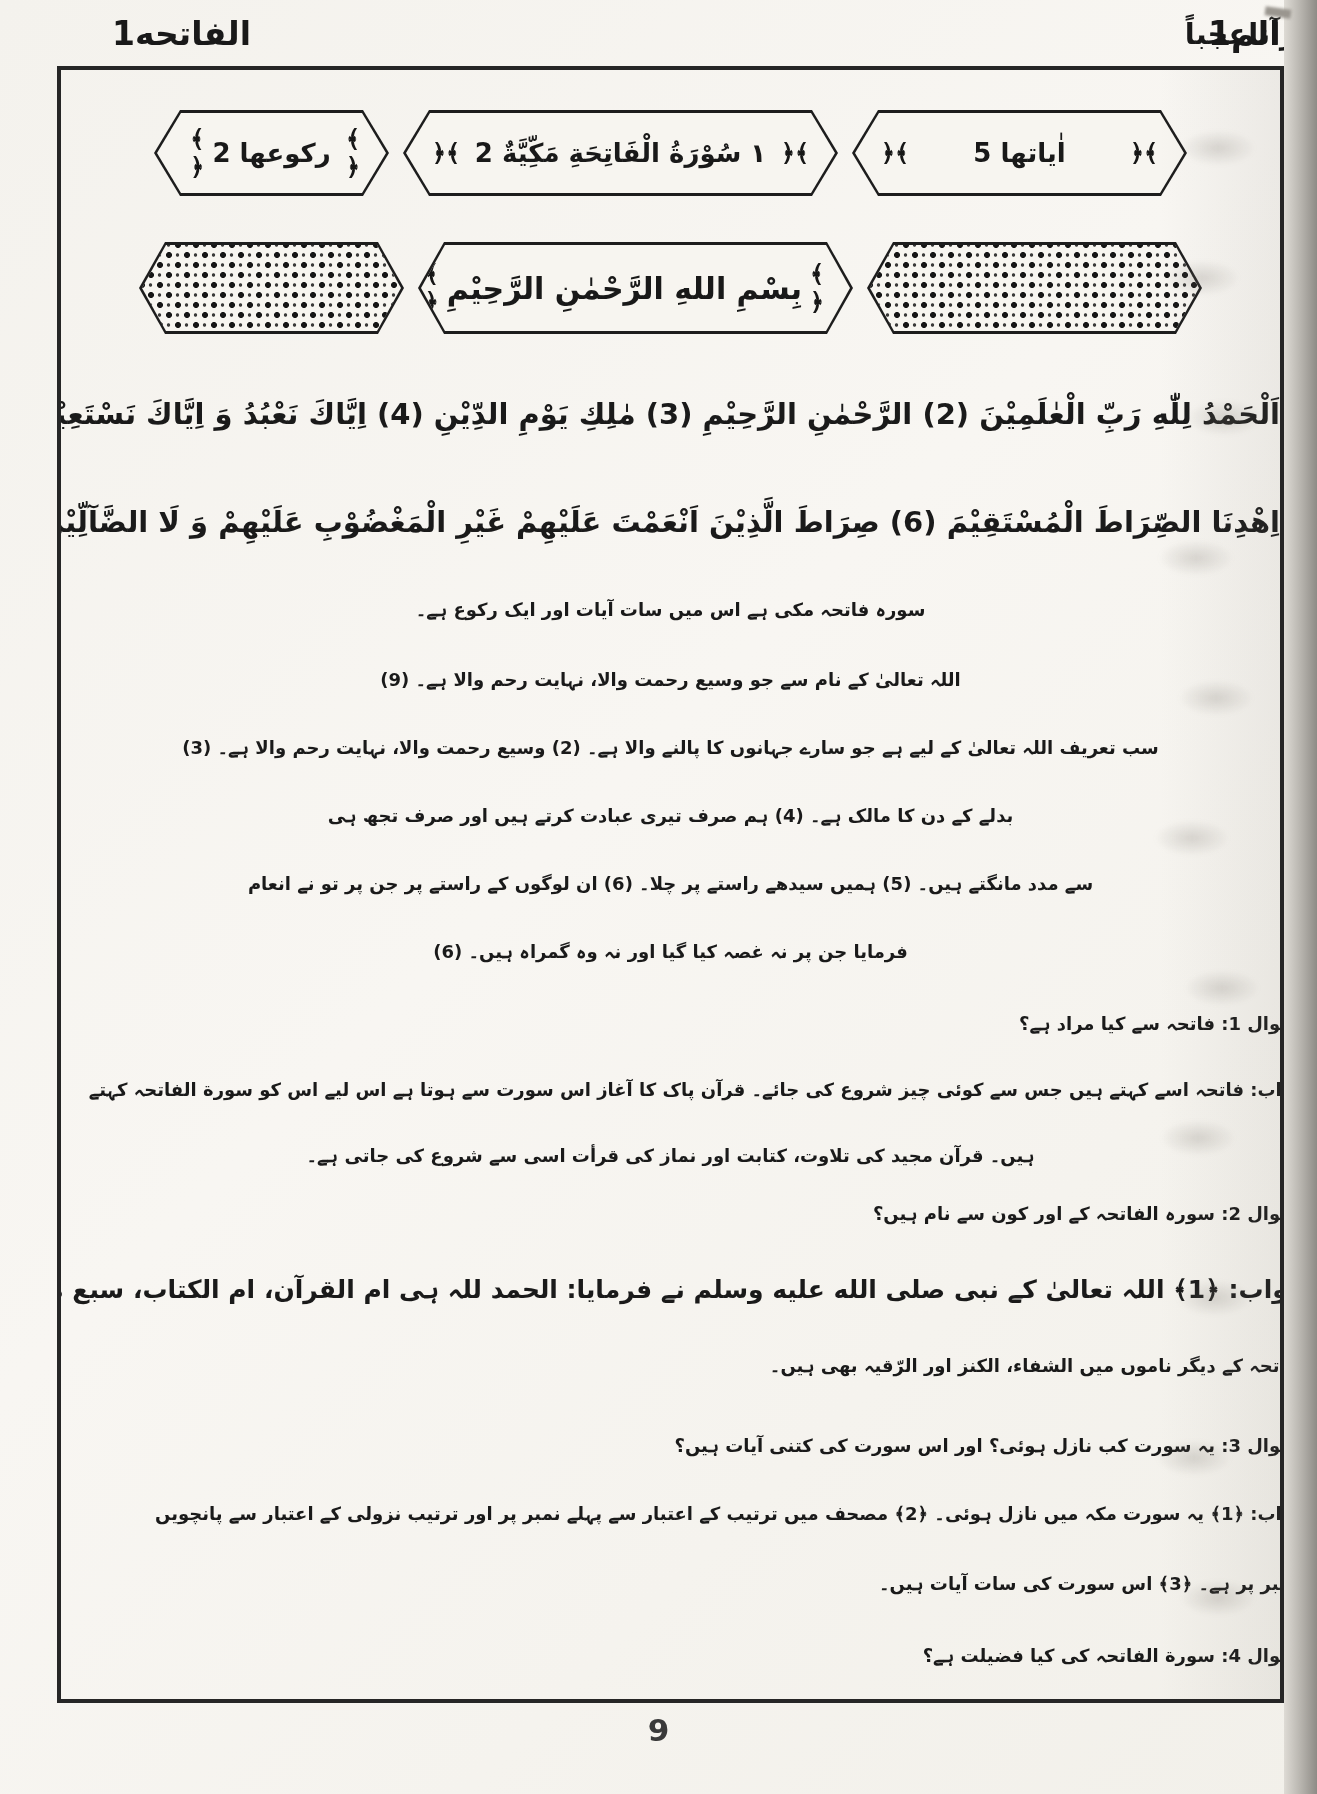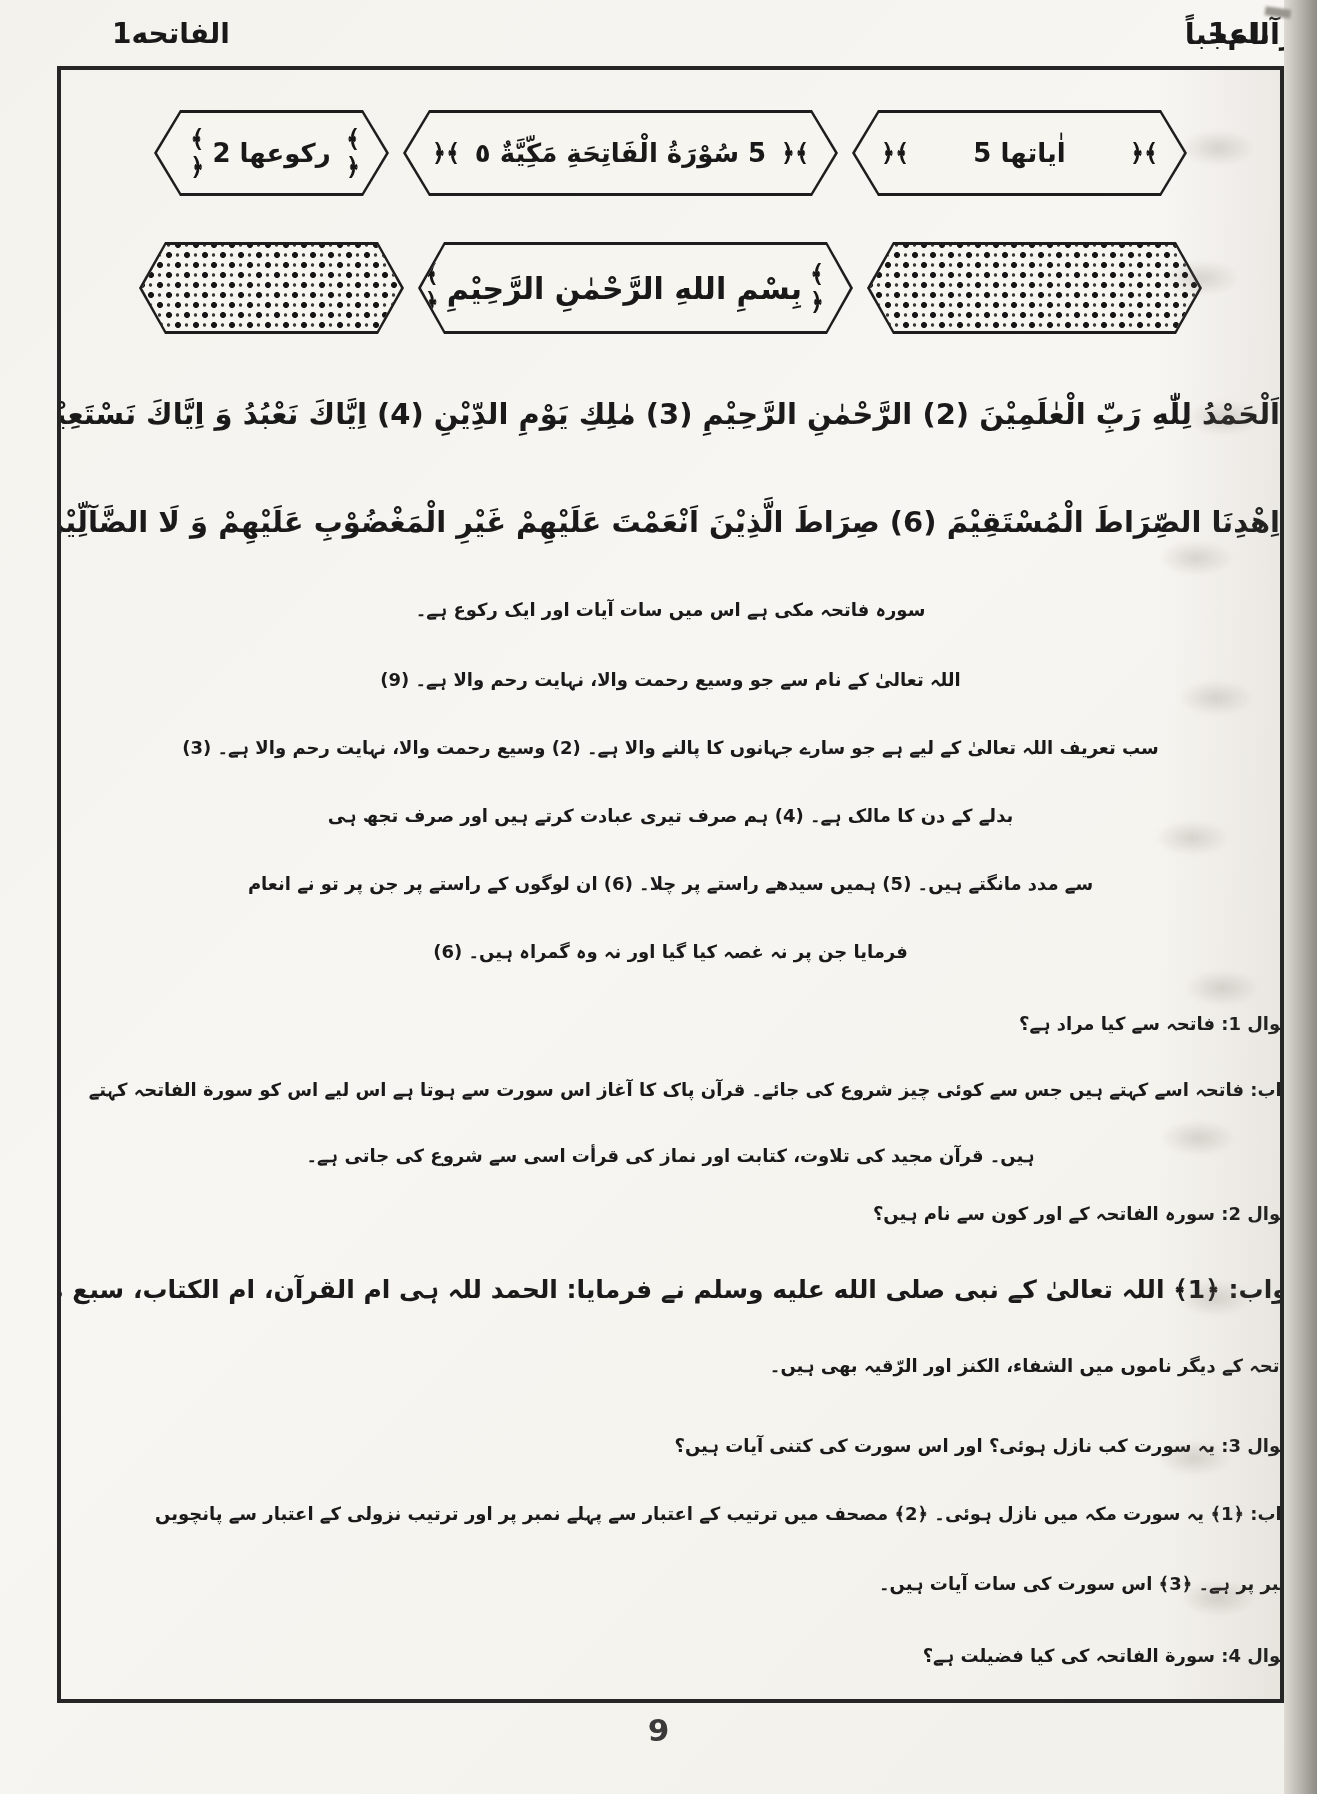--- a/index.html
+++ b/index.html
@@ -3,21 +3,21 @@
 <meta charset="utf-8">
 <style>
   html,body{margin:0;padding:0;}
   body{
     width:1317px;height:1794px;position:relative;overflow:hidden;
     background:linear-gradient(135deg,#f4f2ed 0%,#f8f6f2 45%,#f2f0ea 100%);
     font-family:"DejaVu Sans",sans-serif;color:#191919;
   }
   
   .hdr{position:absolute;top:14px;height:40px;line-height:40px;font-weight:700;
-       font-size:28px;white-space:nowrap;direction:rtl;}
+       font-size:33px;white-space:nowrap;direction:rtl;}
   .hdr-left{left:112px;}
   .hdr-center{left:0;right:0;font-size:29px;}
   .hdr-right{left:1208px;}
   
   .frame{
     position:absolute;left:57px;top:66px;width:1227px;height:1637px;
     border:4px solid #262626;box-sizing:border-box;overflow:hidden;
     background:transparent;
   }
   .inner-shade{position:absolute;top:0;bottom:0;right:0;width:120px;
@@ -80,21 +80,21 @@
     <div class="cart" style="width:335px">
       <div class="cart-in">
         <span class="floret">﴾﴿</span>
         <span class="cart-text">اٰياتها 5</span>
         <span class="floret">﴾﴿</span>
       </div>
     </div>
     <div class="cart" style="width:435px">
       <div class="cart-in">
         <span class="floret">﴾﴿</span>
-        <span class="cart-text">5 سُوْرَةُ الْفَاتِحَةِ مَكِّيَّةٌ ٥</span>
+        <span class="cart-text">١ سُوْرَةُ الْفَاتِحَةِ مَكِّيَّةٌ 2</span>
         <span class="floret">﴾﴿</span>
       </div>
     </div>
     <div class="cart" style="width:235px">
       <div class="cart-in">
         <span class="floret">﴾﴿</span>
         <span class="cart-text">ركوعها 2</span>
         <span class="floret">﴾﴿</span>
       </div>
     </div>

